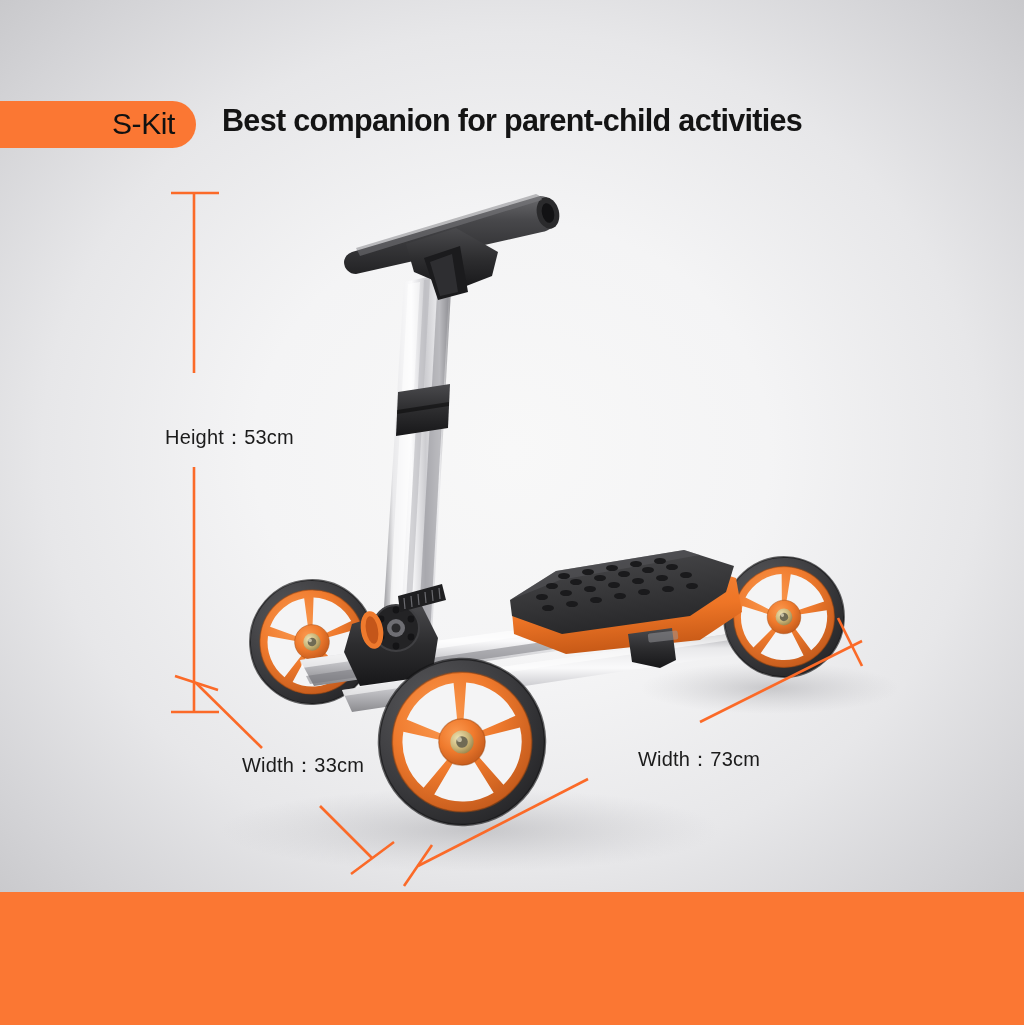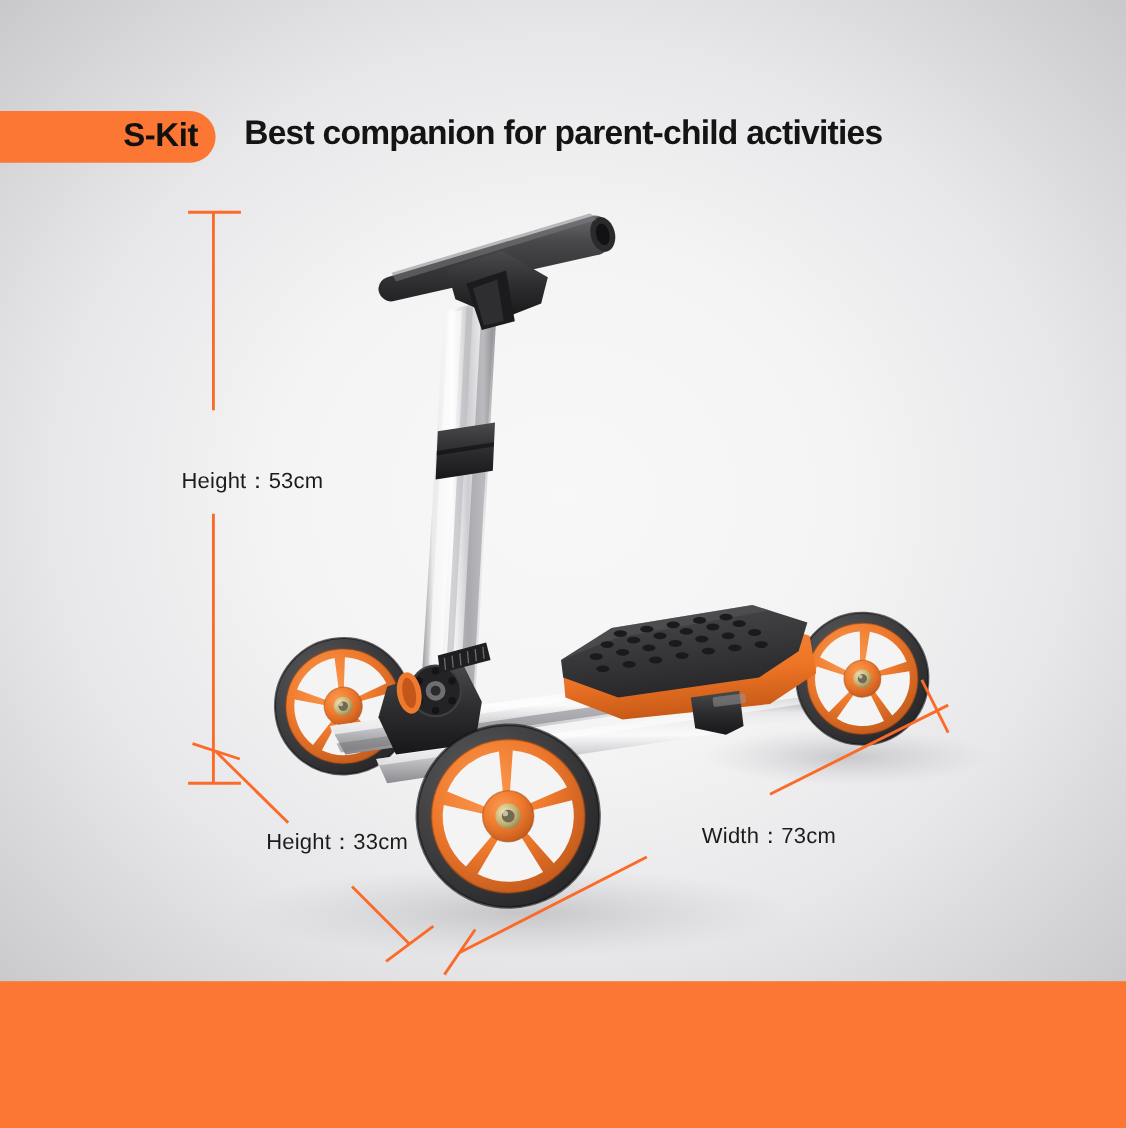--- a/index.html
+++ b/index.html
@@ -34,21 +34,21 @@
     height: 47px;
     background: #fb7733;
     border-radius: 0 26px 26px 0;
     box-sizing: border-box;
   }
   #brand-pill-label {
     position: absolute;
     left: 112px;
     top: 107px;
     font-size: 30px;
-    font-weight: bold;
+    font-weight: normal;
     letter-spacing: -0.4px;
     color: #111111;
     white-space: nowrap;
   }
 
   #headline {
     position: absolute;
     left: 222px;
     top: 103px;
     font-size: 31px;
@@ -329,18 +329,18 @@
         <line x1="838" y1="618" x2="862" y2="666"></line>
       </g>
     </g>
   </svg>
 
   <div id="brand-pill"></div>
   <div id="brand-pill-label">S-Kit</div>
   <div id="headline">Best companion for parent-child activities</div>
 
   <div id="label-height" class="dim-label">Height：53cm</div>
-  <div id="label-width" class="dim-label">Height：33cm</div>
+  <div id="label-width" class="dim-label">Width：33cm</div>
   <div id="label-length" class="dim-label">Width：73cm</div>
 
   <div id="footer-bar"></div>
 
 </div>
 
 </body></html>

